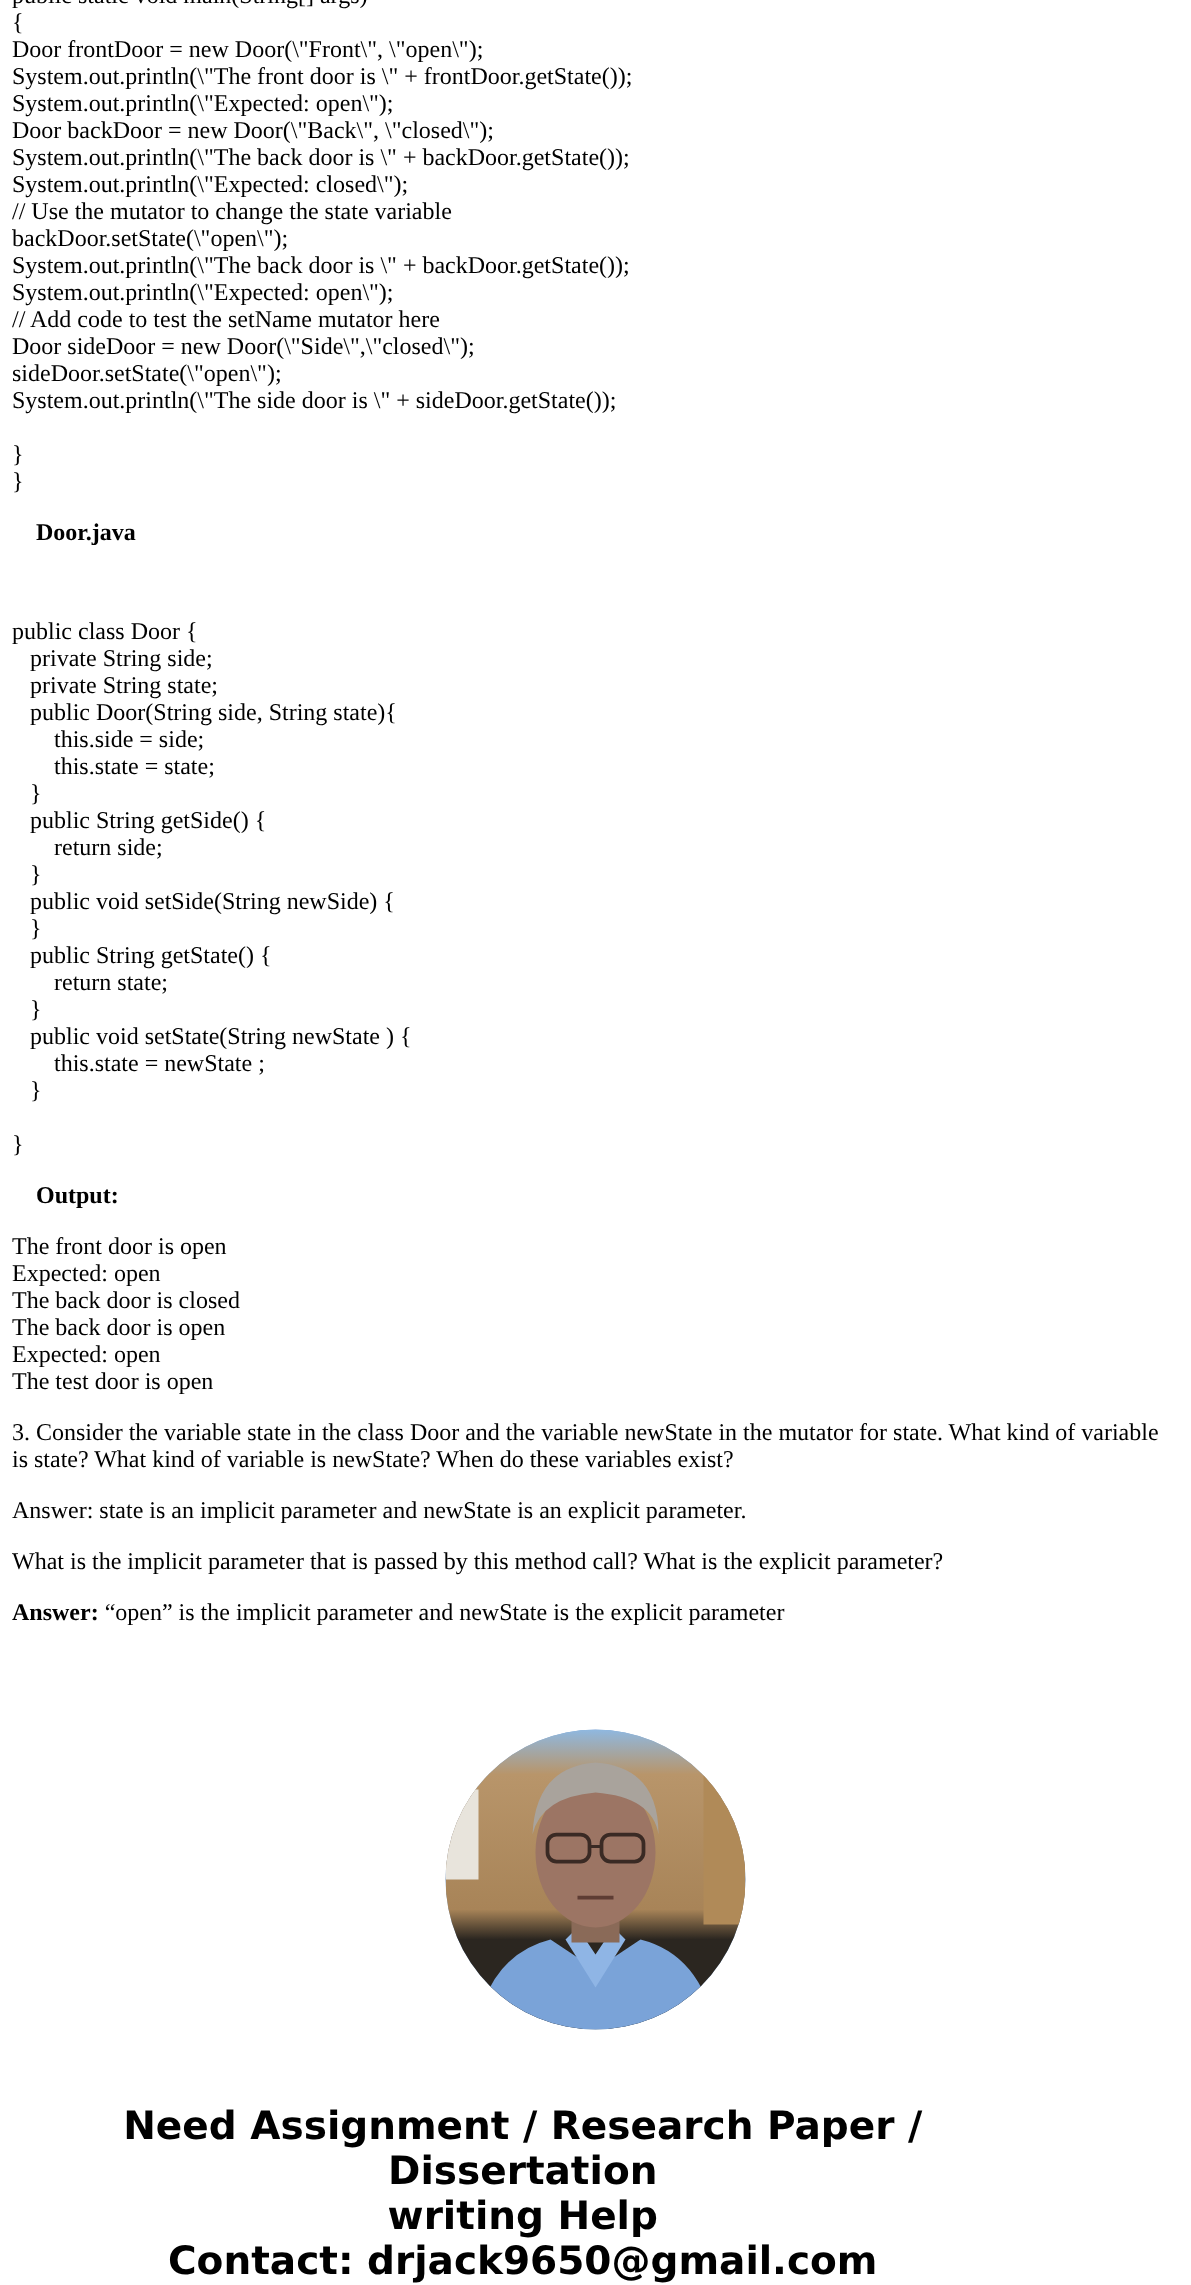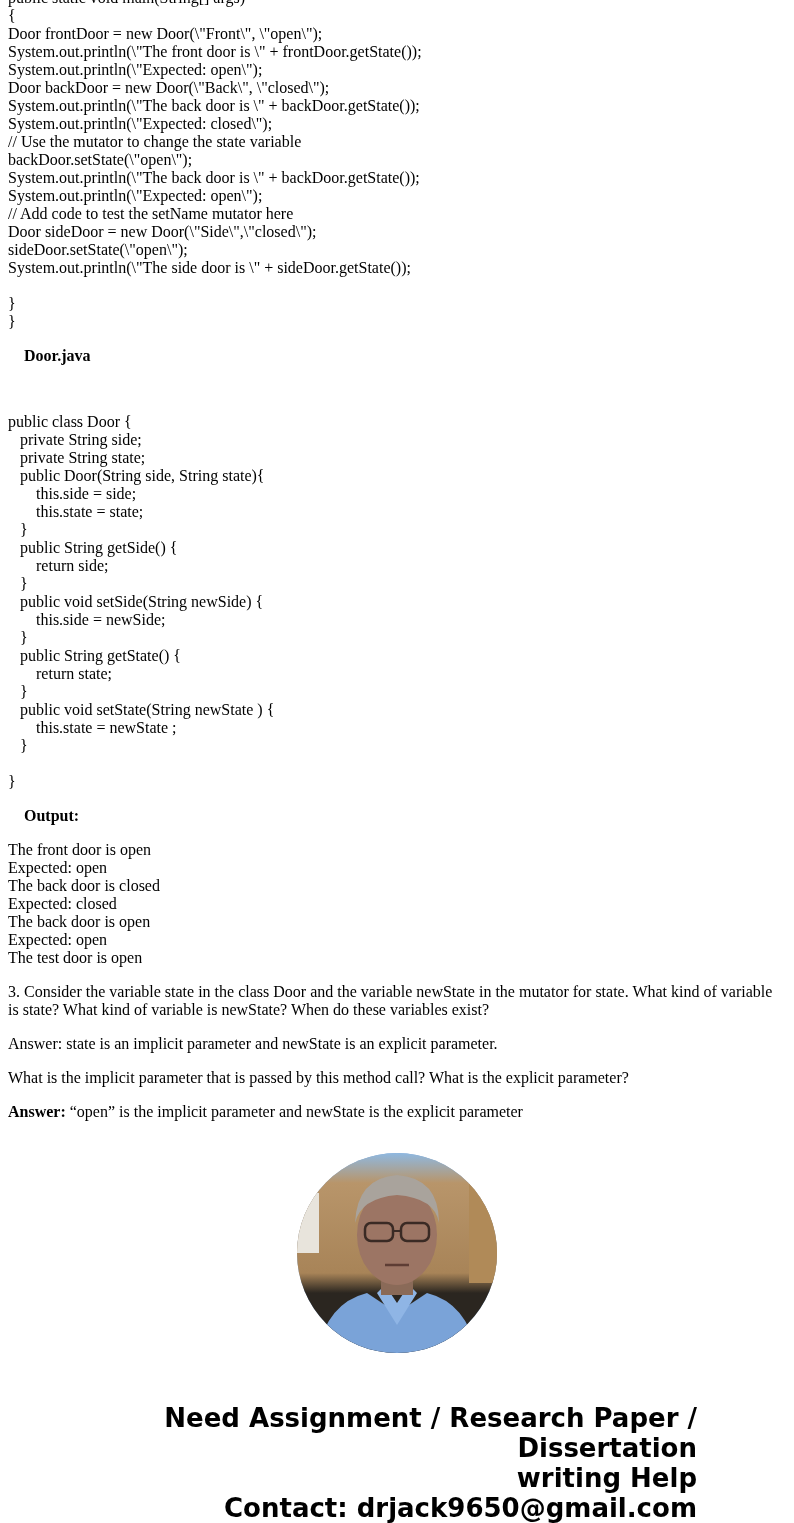--- a/index.html
+++ b/index.html
@@ -23,21 +23,21 @@
     .para { white-space: normal; }
     .heading { font-weight: bold; margin-left: 16px; }
     .avatar-wrap {
       position: absolute; left: 297px; top: 1153px;
       width: 200px; height: 200px; border-radius: 50%;
       overflow: hidden;
       background: #7fa7d6;
     }
     .promo {
       position: absolute; left: 0; top: 1403px; width: 697px;
-      text-align: right;
+      text-align: center;
       font-family: "DejaVu Sans", sans-serif;
       font-weight: bold;
       font-size: 26px;
       line-height: 30px;
       color: #000;
     }
   </style>
 </head>
 <body>
 
@@ -76,41 +76,39 @@
     <div class="line i1">private String side;</div>
     <div class="line i1">private String state;</div>
     <div class="line i1">public Door(String side, String state){</div>
     <div class="line i2">this.side = side;</div>
     <div class="line i2">this.state = state;</div>
     <div class="line i1">}</div>
     <div class="line i1">public String getSide() {</div>
     <div class="line i2">return side;</div>
     <div class="line i1">}</div>
     <div class="line i1">public void setSide(String newSide) {</div>
-    <div class="line i2">this.side = newSide;</div>
     <div class="line i1">}</div>
     <div class="line i1">public String getState() {</div>
     <div class="line i2">return state;</div>
     <div class="line i1">}</div>
     <div class="line i1">public void setState(String newState ) {</div>
     <div class="line i2">this.state = newState ;</div>
     <div class="line i1">}</div>
     <div class="gap"></div>
     <div class="line">}</div>
   </div>
 
   <div class="gap16"></div>
   <div class="line heading">Output:</div>
   <div class="gap16"></div>
 
   <div>
     <div class="line">The front door is open</div>
     <div class="line">Expected: open</div>
     <div class="line">The back door is closed</div>
-    <div class="line">Expected: closed</div>
     <div class="line">The back door is open</div>
     <div class="line">Expected: open</div>
     <div class="line">The test door is open</div>
   </div>
 
   <div class="gap16"></div>
   <div class="para">3. Consider the variable state in the class Door and the variable newState in the mutator for state. What kind of variable is state? What kind of variable is newState? When do these variables exist?</div>
   <div class="gap16"></div>
   <div class="para b">Answer: state is an implicit parameter and newState is an explicit parameter.</div>
   <div class="gap16"></div>

